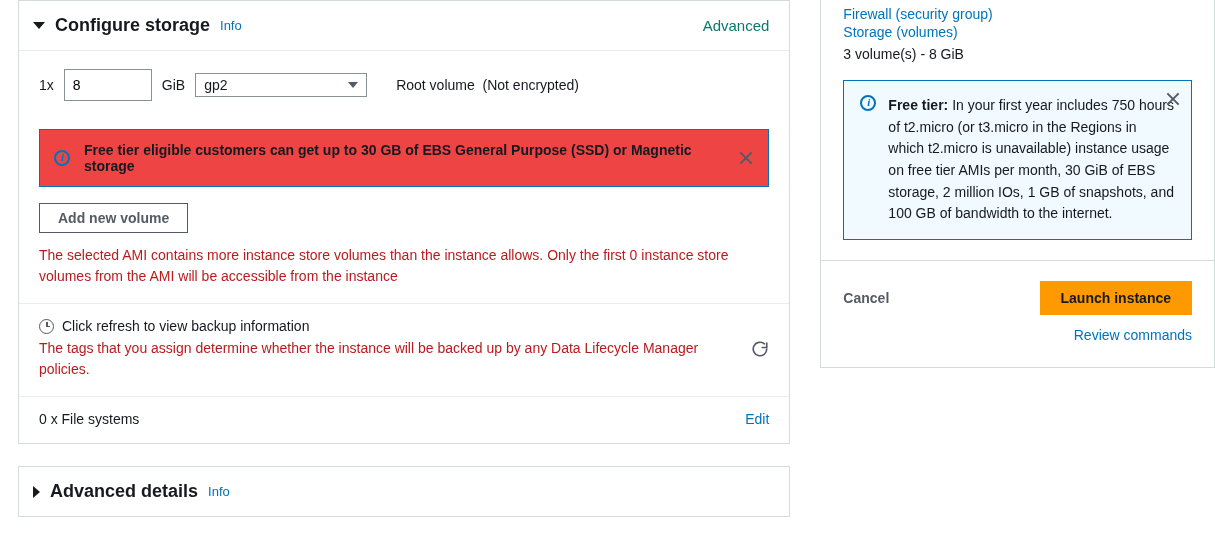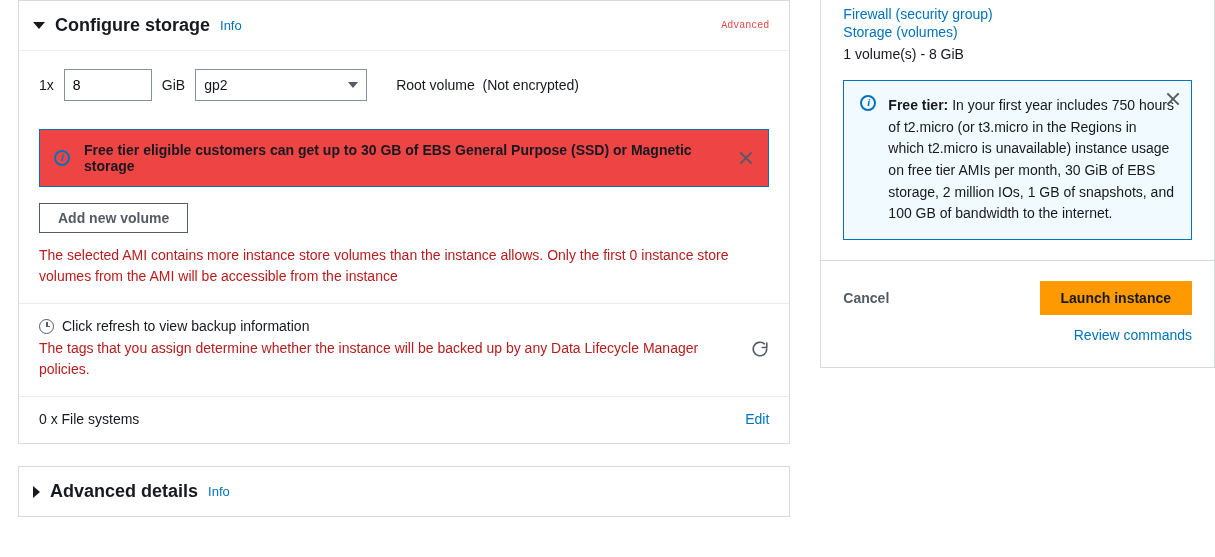--- a/index.html
+++ b/index.html
@@ -46,40 +46,40 @@
     border-right: 6px solid transparent;
     border-top: 7px solid #16191f;
   }
   .caret-right {
     border-top: 6px solid transparent;
     border-bottom: 6px solid transparent;
     border-left: 7px solid #16191f;
   }
   .panel-title { font-size: 18px; font-weight: 700; }
   .info-link { color: #0073bb; font-size: 13px; cursor: pointer; }
-  .advanced-link { color: #ef4444; font-size: 10px; cursor: pointer; font-family: Liberation Mono, monospace; }
+  .advanced-link { color: #0f766e; font-size: 15px; cursor: pointer; }
 
   .panel-body { padding: 18px 20px 16px 20px; }
 
   .storage-row {
     display: flex;
     align-items: center;
     gap: 10px;
     margin-bottom: 28px;
   }
   .mult { font-size: 14px; }
   .size-input {
     width: 88px; height: 32px;
     border: 1px solid #879196;
     padding: 4px 8px;
     font-size: 14px;
   }
   .unit { font-size: 14px; }
   .type-select {
-    width: 172px; height: 32px;
+    width: 172px; height: 24px;
     border: 1px solid #879196;
     padding: 4px 8px;
     font-size: 14px;
     background: #fff;
     display: flex;
     align-items: center;
     justify-content: space-between;
     cursor: pointer;
   }
   .select-caret {
@@ -336,21 +336,21 @@
       </div>
     </div>
 
   </div>
 
   <div class="right-col">
     <div class="right-panel-top">
       <span class="summary-link">Firewall (security group)</span>
 
       <span class="summary-link">Storage (volumes)</span>
-      <div class="summary-val" style="margin-bottom:0">1 volume(s) - 8 GiB</div>
+      <div class="summary-val" style="margin-bottom:0">3 volume(s) - 8 GiB</div>
 
       <div class="free-tier-box">
         <span class="info-icon"></span>
         <div class="free-tier-text">
           <strong>Free tier:</strong><span> In your first year includes 750 hours of t2.micro (or t3.micro in the Regions in which t2.micro is unavailable) instance usage on free tier AMIs per month, 30 GiB of EBS storage, 2 million IOs, 1 GB of snapshots, and 100 GB of bandwidth to the internet.</span>
         </div>
         <span class="close-x free-tier-close"></span>
       </div>
     </div>
 

